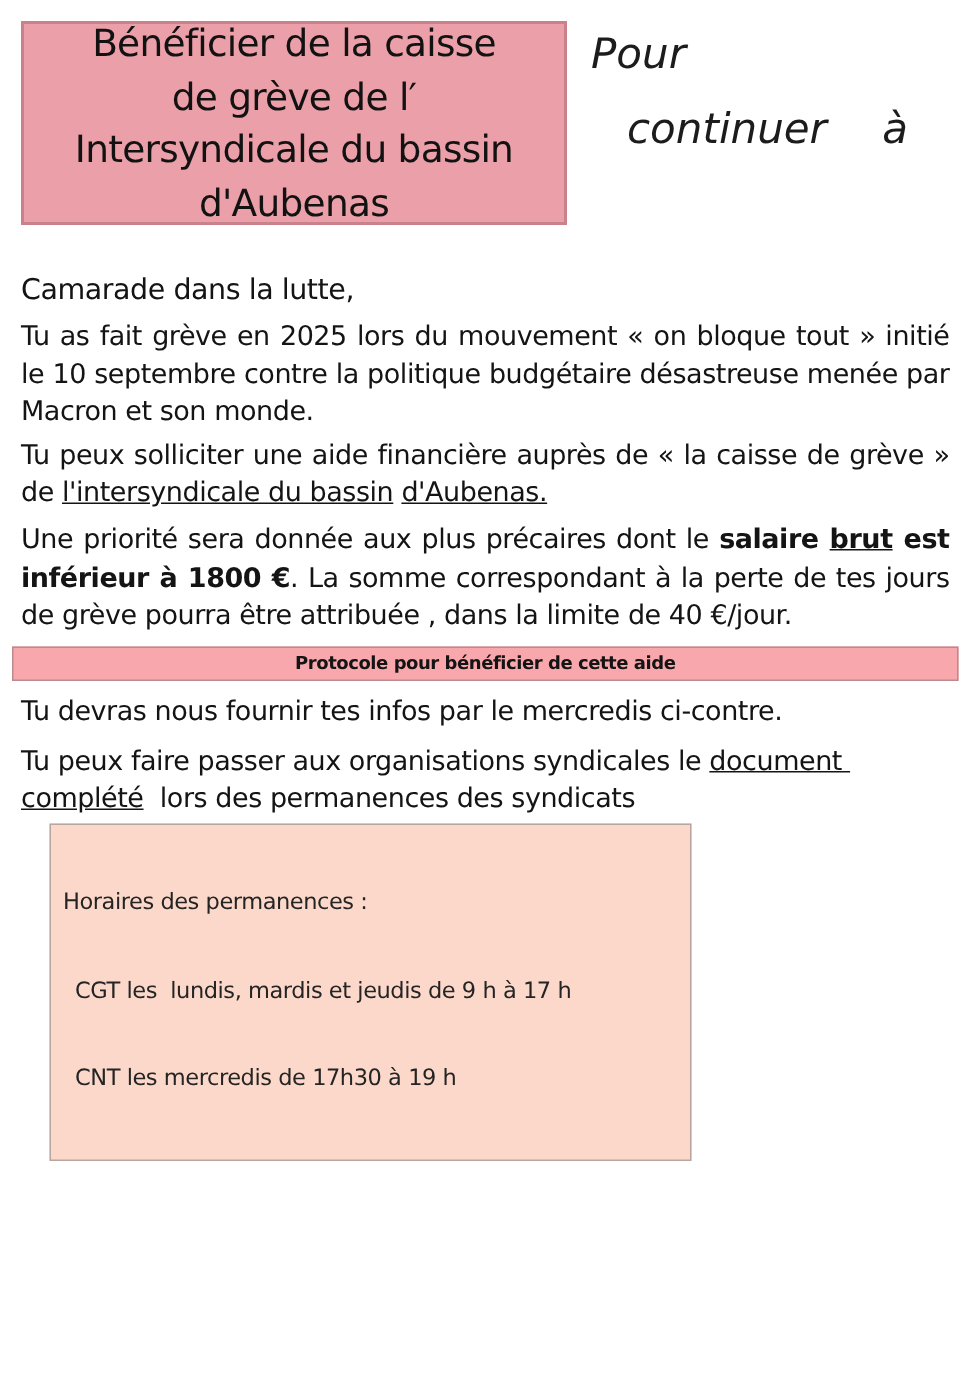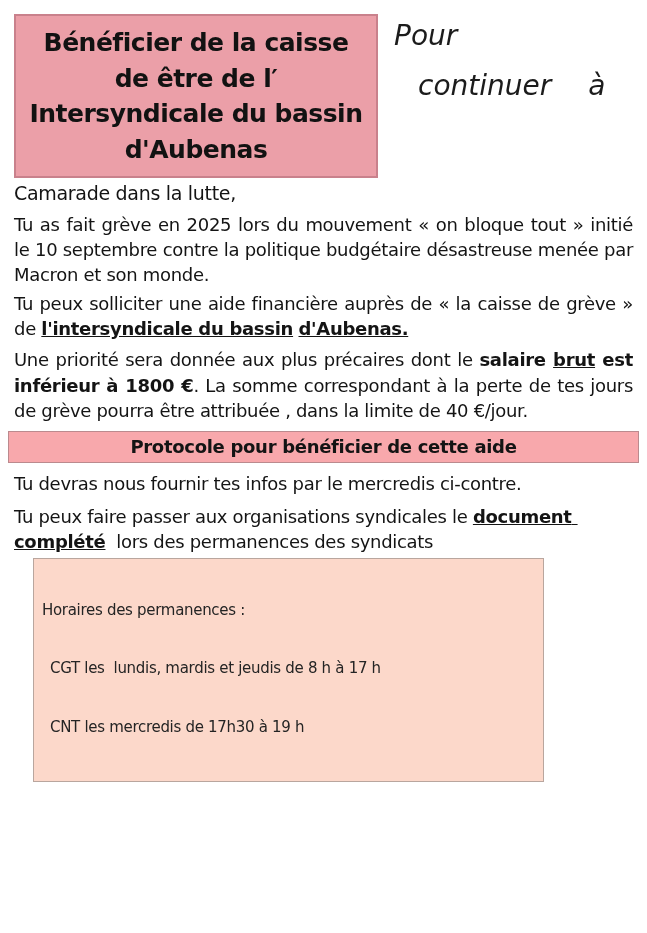--- a/index.html
+++ b/index.html
@@ -4,25 +4,25 @@
 <style>
   html,body { margin:0; padding:0; background:#ffffff; }
   .page {
     position:relative; width:647px; height:933px; margin:0 auto;
     background:#ffffff; overflow:hidden;
     font-family:"DejaVu Sans", sans-serif; color:#141414;
   }
 
   
   .title-box {
-    position:absolute; left:14px; top:14px; width:364px; height:164px;
+    position:absolute; left:14px; top:14px; width:364px; height:136px;
     box-sizing:border-box;
     background:var(--header_bg); border:2px solid var(--header_border);
     display:flex; flex-direction:column; justify-content:center;
-    text-align:center; font-weight:bold; font-size:25px; line-height:1.42;
+    text-align:center; font-weight:normal; font-size:25px; line-height:1.42;
     color:#121212; letter-spacing:-0.5px;
   }
   .slogan {
     position:absolute; left:392px; top:22px; width:250px;
     font-style:italic; font-size:28px; color:#1c1c1c; line-height:1;
   }
   .slogan .s1 { margin:0 0 0 2px; }
   .slogan .s2 { margin:22px 0 0 26px; word-spacing:28px; }
   .slogan .s3 { margin:20px 0 0 22px; letter-spacing:4px; }
 
@@ -32,46 +32,46 @@
     font-size:18px; line-height:1.39; letter-spacing:-0.3px;
   }
   .content p { margin:0; }
   .just { text-align:justify; }
   .salutation { font-size:19px; margin-bottom:6px !important; }
   .p1 { margin-top:6px !important; }
   .p2 { margin-top:6px !important; font-weight:bold; }
   .p3 { margin-top:4px !important; }
   .p4 { margin-top:6px !important; }
   .b { font-weight:bold; }
-  .u { text-decoration:underline;font-weight:bold; }
+  .u { text-decoration:underline; }
 
   .banner {
     margin:8px -6px 8px -6px; padding:2px 0 3px 0;
     background:var(--banner_bg); border:1px solid var(--banner_border);
-    text-align:center; font-weight:bold; font-size:18px; letter-spacing:-0.3px;
+    text-align:center; font-weight:bold; font-size:12px; letter-spacing:-0.3px;
   }
   .proto-p1 { margin-top:8px !important; }
   .proto-p2 { margin-top:8px !important; white-space:pre-wrap; }
 
   .hours-box {
-    box-sizing:border-box; margin:4px 0 0 19px; width:511px;
+    box-sizing:border-box; margin:4px 0 0 19px; width:428px;
     background:var(--hours_bg); border:1px solid var(--hours_border);
     padding:3px 8px 5px 8px; font-size:15px; line-height:1.3; color:#242424;
     white-space:pre-wrap;
   }
   .hours-box .hline { padding-left:8px; }
 </style>
 </head>
 <body>
 
 <div class="page">
 
   <div class="title-box">
     <span>Bénéficier de la caisse</span>
-    <span>de être de l′</span>
+    <span>de grève de l′</span>
     <span>Intersyndicale du bassin</span>
     <span>d'Aubenas</span>
   </div>
 
   <div class="slogan">
     <div class="s1">Pour</div>
     <div class="s2">continuer à</div>
   </div>
 
   <div class="content">
@@ -87,18 +87,18 @@
 
 
     <div class="banner">Protocole pour bénéficier de cette aide</div>
 
     <p class="proto-p1">Tu devras nous fournir tes infos par le mercredis ci-contre.</p>
 
     <p class="proto-p2"><span>Tu peux faire passer aux organisations syndicales le </span><span class="u">document complété</span><span>  lors des permanences des syndicats</span></p>
 
     <div class="hours-box">
       <div>Horaires des permanences :</div>
-      <div class="hline">CGT les  lundis, mardis et jeudis de 8 h à 17 h</div>
+      <div class="hline">CGT les  lundis, mardis et jeudis de 9 h à 17 h</div>
       <div class="hline">CNT les mercredis de 17h30 à 19 h</div>
     </div>
 
   </div>
 </div>
 
 </body></html>

